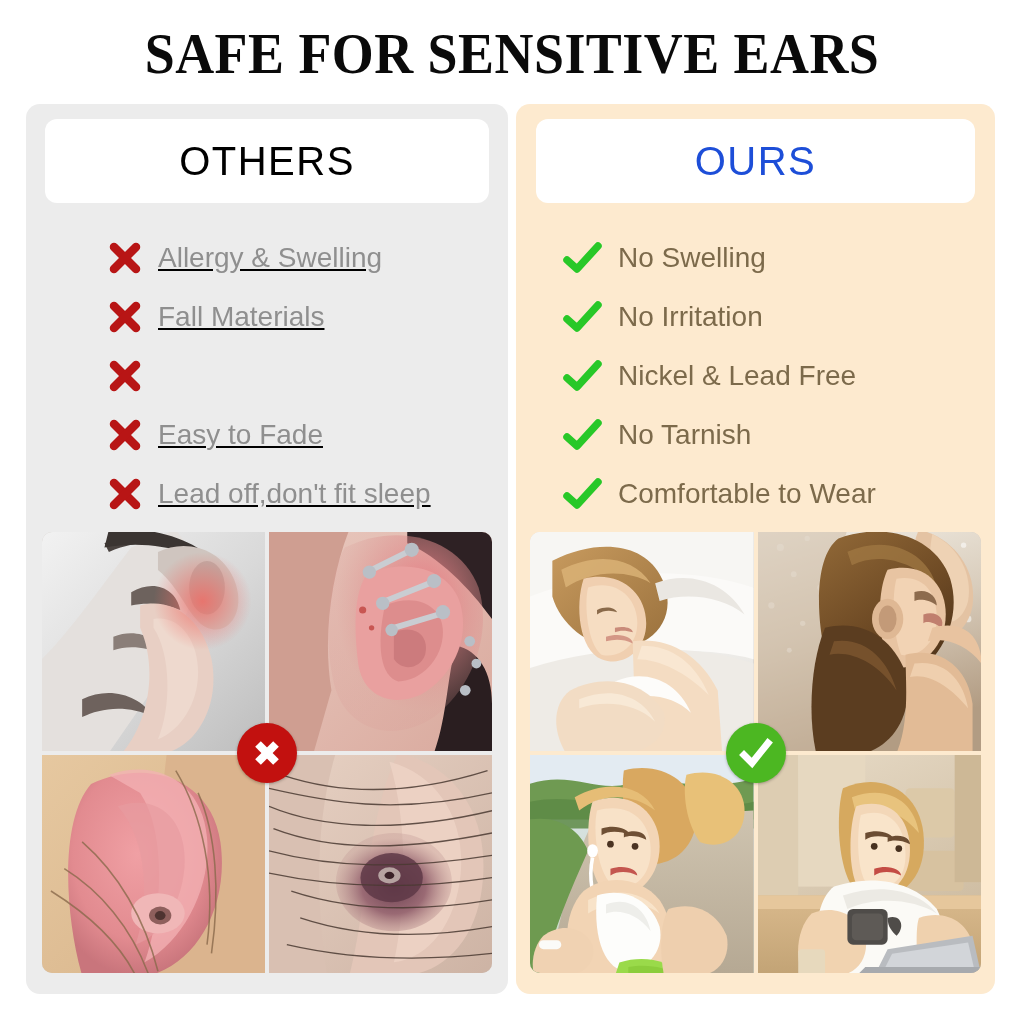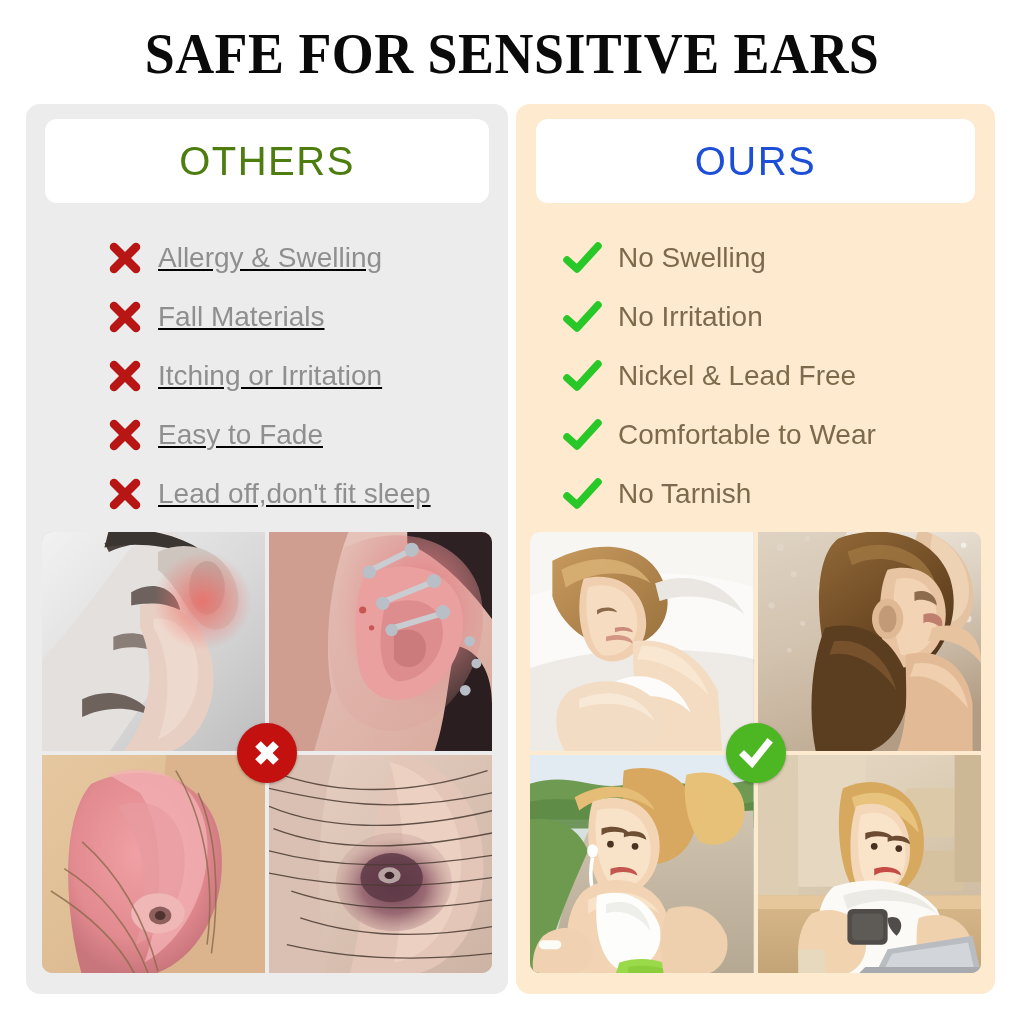--- a/index.html
+++ b/index.html
@@ -17,21 +17,21 @@
   #panel-others{left:26px;width:482px;background:#ececec;}
   #panel-ours{left:516px;width:479px;background:#fdeacf;}
 
   .panel-header-card{
     position:absolute;top:15px;height:84px;background:#ffffff;border-radius:12px;
     display:flex;align-items:center;justify-content:center;
   }
   #panel-others .panel-header-card{left:19px;right:19px;}
   #panel-ours .panel-header-card{left:20px;right:20px;}
   .panel-header-text{font-size:40px;letter-spacing:1.5px;font-weight:400;}
-  #header-text-others{color:#4d7c0f;}
+  #header-text-others{color:#000000;}
   #header-text-ours{color:#1d4ed8;}
 
   .feature-list{position:absolute;left:0;top:124px;width:100%;}
   .feature-row{height:59px;display:flex;align-items:center;}
   #panel-others .feature-row{padding-left:76px;text-decoration:underline;}
   #panel-ours .feature-row{padding-left:44px;}
   .mark{width:46px;flex:0 0 46px;display:flex;align-items:center;justify-content:center;}
   .mark svg{display:block;}
   .feature-label{font-size:28px;white-space:nowrap;}
   #panel-others .feature-label{color:#8f8f8f;margin-left:10px;}
@@ -99,21 +99,20 @@
 
     <div class="feature-row">
       <span class="mark">
         <svg width="34" height="34" viewBox="0 0 34 34" aria-hidden="true">
           <g stroke="#b81515" stroke-width="8.5" stroke-linecap="round">
             <line x1="6" y1="6" x2="28" y2="28"></line>
             <line x1="28" y1="6" x2="6" y2="28"></line>
           </g>
         </svg>
       </span>
-      <span class="feature-label">Itching or Irritation</span>
     </div>
 
     <div class="feature-row">
       <span class="mark">
         <svg width="34" height="34" viewBox="0 0 34 34" aria-hidden="true">
           <g stroke="#b81515" stroke-width="8.5" stroke-linecap="round">
             <line x1="6" y1="6" x2="28" y2="28"></line>
             <line x1="28" y1="6" x2="6" y2="28"></line>
           </g>
         </svg>
@@ -320,30 +319,30 @@
       </span>
       <span class="feature-label">Nickel &amp; Lead Free</span>
     </div>
 
     <div class="feature-row">
       <span class="mark">
         <svg width="40" height="34" viewBox="0 0 40 34" aria-hidden="true">
           <path d="M4 19 L14 28 L35 5" fill="none" stroke="#28c828" stroke-width="7.5" stroke-linecap="round" stroke-linejoin="round"></path>
         </svg>
       </span>
-      <span class="feature-label">Comfortable to Wear</span>
+      <span class="feature-label">No Tarnish</span>
     </div>
 
     <div class="feature-row">
       <span class="mark">
         <svg width="40" height="34" viewBox="0 0 40 34" aria-hidden="true">
           <path d="M4 19 L14 28 L35 5" fill="none" stroke="#28c828" stroke-width="7.5" stroke-linecap="round" stroke-linejoin="round"></path>
         </svg>
       </span>
-      <span class="feature-label">No Tarnish</span>
+      <span class="feature-label">Comfortable to Wear</span>
     </div>
 
   </div>
 
   <div class="photo-grid">
 
     <div class="photo r-tl">
       <svg viewBox="0 0 100 100" preserveAspectRatio="xMidYMid slice" aria-hidden="true">
         <defs>
           <linearGradient id="uBed" x1="0" y1="0" x2="0.4" y2="1">

